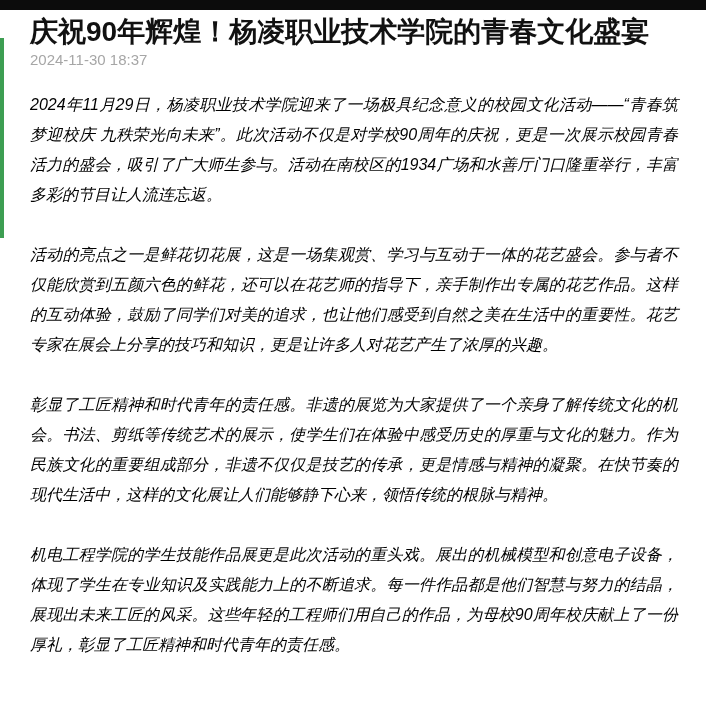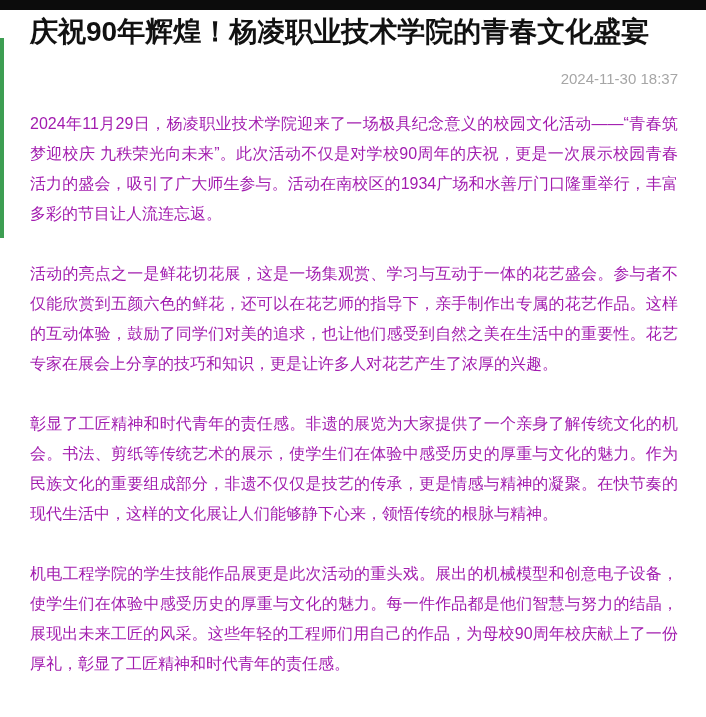--- a/index.html
+++ b/index.html
@@ -33,49 +33,48 @@
     background: #3d9e52;
   }
   h1.title {
     margin: 0;
     font-size: 28px;
     line-height: 36px;
     font-weight: bold;
     color: #111111;
   }
   .date {
-    margin-top: 19px;
     font-size: 15px;
     line-height: 20px;
     color: #a6a6a6;
-    text-align: right;
   }
   .content {
     margin-top: 20px;
   }
   .content p {
     margin: 0 0 30px 0;
     font-size: 16px;
     line-height: 30px;
-    color: #a21caf;
+    color: #000000;
     text-align: justify;
     text-justify: inter-ideograph;
+    font-style: italic;
   }
 </style>
 </head>
 <body>
 
 <div class="topbar"></div>
 
 <div class="article">
   <div class="accent-bar"></div>
 
   <h1 class="title">庆祝90年辉煌！杨凌职业技术学院的青春文化盛宴</h1>
 
   <div class="date">2024-11-30 18:37</div>
 
   <div class="content">
     <p>2024年11月29日，杨凌职业技术学院迎来了一场极具纪念意义的校园文化活动——“青春筑梦迎校庆 九秩荣光向未来”。此次活动不仅是对学校90周年的庆祝，更是一次展示校园青春活力的盛会，吸引了广大师生参与。活动在南校区的1934广场和水善厅门口隆重举行，丰富多彩的节目让人流连忘返。</p>
     <p>活动的亮点之一是鲜花切花展，这是一场集观赏、学习与互动于一体的花艺盛会。参与者不仅能欣赏到五颜六色的鲜花，还可以在花艺师的指导下，亲手制作出专属的花艺作品。这样的互动体验，鼓励了同学们对美的追求，也让他们感受到自然之美在生活中的重要性。花艺专家在展会上分享的技巧和知识，更是让许多人对花艺产生了浓厚的兴趣。</p>
     <p>彰显了工匠精神和时代青年的责任感。非遗的展览为大家提供了一个亲身了解传统文化的机会。书法、剪纸等传统艺术的展示，使学生们在体验中感受历史的厚重与文化的魅力。作为民族文化的重要组成部分，非遗不仅仅是技艺的传承，更是情感与精神的凝聚。在快节奏的现代生活中，这样的文化展让人们能够静下心来，领悟传统的根脉与精神。</p>
-    <p>机电工程学院的学生技能作品展更是此次活动的重头戏。展出的机械模型和创意电子设备，使学生们在体验中感受历史的厚重与文化的魅力。每一件作品都是他们智慧与努力的结晶，展现出未来工匠的风采。这些年轻的工程师们用自己的作品，为母校90周年校庆献上了一份厚礼，彰显了工匠精神和时代青年的责任感。</p>
+    <p>机电工程学院的学生技能作品展更是此次活动的重头戏。展出的机械模型和创意电子设备，体现了学生在专业知识及实践能力上的不断追求。每一件作品都是他们智慧与努力的结晶，展现出未来工匠的风采。这些年轻的工程师们用自己的作品，为母校90周年校庆献上了一份厚礼，彰显了工匠精神和时代青年的责任感。</p>
   </div>
 </div>
 
 </body></html>

